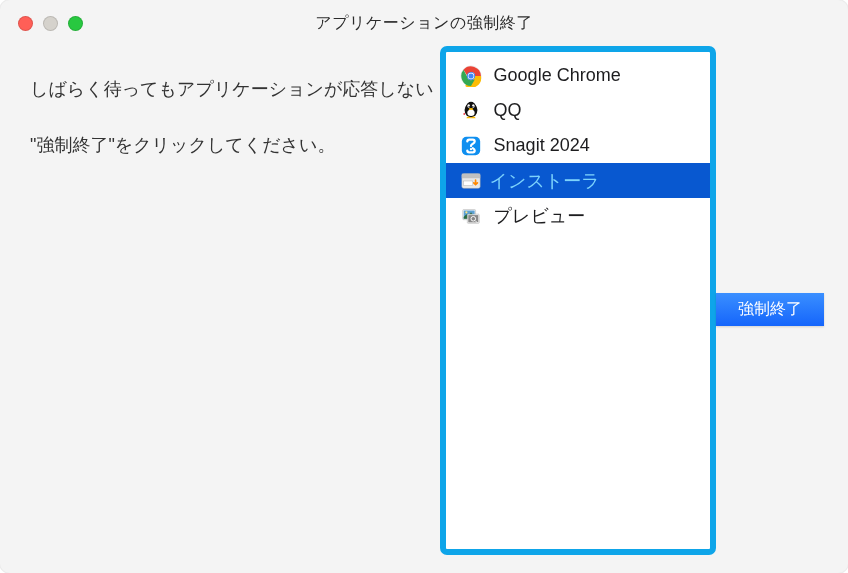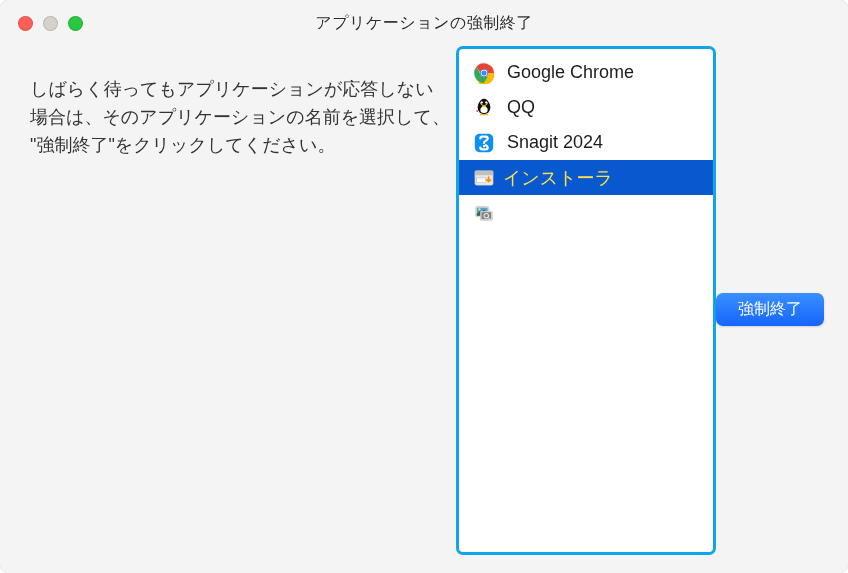--- a/index.html
+++ b/index.html
@@ -64,39 +64,39 @@
     }
     .instructions {
       padding: 30px 6px 18px 6px;
       font-size: 18px;
       line-height: 1.55;
       color: #333;
     }
     .app-list {
       flex: 1;
       background: #ffffff;
-      border: 3px solid #0ea5e9;
+      border: 6px solid #0ea5e9;
       border-radius: 7px;
       overflow: hidden;
       padding-top: 6px;
       padding-bottom: 6px;
     }
     .app-item {
       height: 35px;
       display: flex;
       align-items: center;
       padding: 0 14px;
       gap: 12px;
       font-size: 18px;
       color: #1d1d1f;
       cursor: pointer;
     }
     .app-item.selected {
       background: #0858d0;
-      color: #fde047;
+      color: #7dd3fc;
       gap: 8px;
     }
     .app-icon {
       width: 22px;
       height: 22px;
       flex-shrink: 0;
       display: flex;
       align-items: center;
       justify-content: center;
     }
@@ -111,21 +111,21 @@
       justify-content: space-between;
     }
     .hint {
       font-size: 13px;
       color: #555;
     }
     .force-quit-btn {
       background: linear-gradient(to bottom, #3a8fff, #1565fb);
       color: #ffffff;
       border: none;
-      border-radius: 7px;
+      border-radius: 0;
       padding: 6px 22px;
       font-size: 16px;
       font-weight: 500;
       cursor: pointer;
       box-shadow: 0 1px 2px rgba(0,0,0,0.15);
     }
   </style>
 </head>
 <body>
 
@@ -135,21 +135,21 @@
       <div class="light red"></div>
       <div class="light yellow"></div>
       <div class="light green"></div>
     </div>
     <div class="title">アプリケーションの強制終了</div>
   </div>
 
   <div class="content">
     <div class="instructions">
       <span>しばらく待ってもアプリケーションが応答しない</span><br>
-      <span>場合は、そのアプリケーションの名前を選択して、</span><br>
+      <br>
       <span>"強制終了"をクリックしてください。</span>
     </div>
 
     <div class="app-list">
       <div class="app-item">
         <span class="app-icon">
           <svg viewBox="0 0 24 24">
               <circle cx="12" cy="12" r="11" fill="#fff" stroke="#ccc" stroke-width="0.5"></circle>
               <circle cx="12" cy="12" r="4.5" fill="#4285f4"></circle>
               <path d="M12 7.5a4.5 4.5 0 0 1 4.5 4.5h6.4A11 11 0 0 0 3.8 5.2L8 12" fill="#ea4335"></path>
@@ -212,20 +212,21 @@
               <rect x="3" y="5" width="14" height="11" rx="1" fill="#fff" stroke="#999" stroke-width="0.5"></rect>
               <rect x="4" y="6" width="12" height="9" fill="#5ca0d3"></rect>
               <path d="M4 13l3-3 2 2 3-4 4 5v2H4z" fill="#2a6a3f"></path>
               <circle cx="7" cy="8" r="1.2" fill="#ffe680"></circle>
               <rect x="8" y="10" width="13" height="10" rx="1" fill="#fff" stroke="#999" stroke-width="0.5"></rect>
               <rect x="9" y="11" width="11" height="8" fill="#888"></rect>
               <circle cx="14.5" cy="15" r="2.5" fill="none" stroke="#fff" stroke-width="1"></circle>
               <line x1="16.5" y1="17" x2="19" y2="19.5" stroke="#fff" stroke-width="1"></line>
             </svg>
         </span>
+        <span>プレビュー</span>
       </div>
 
 
     </div>
 
     <div class="footer">
       <button class="force-quit-btn">強制終了</button>
     </div>
   </div>
 </div>

